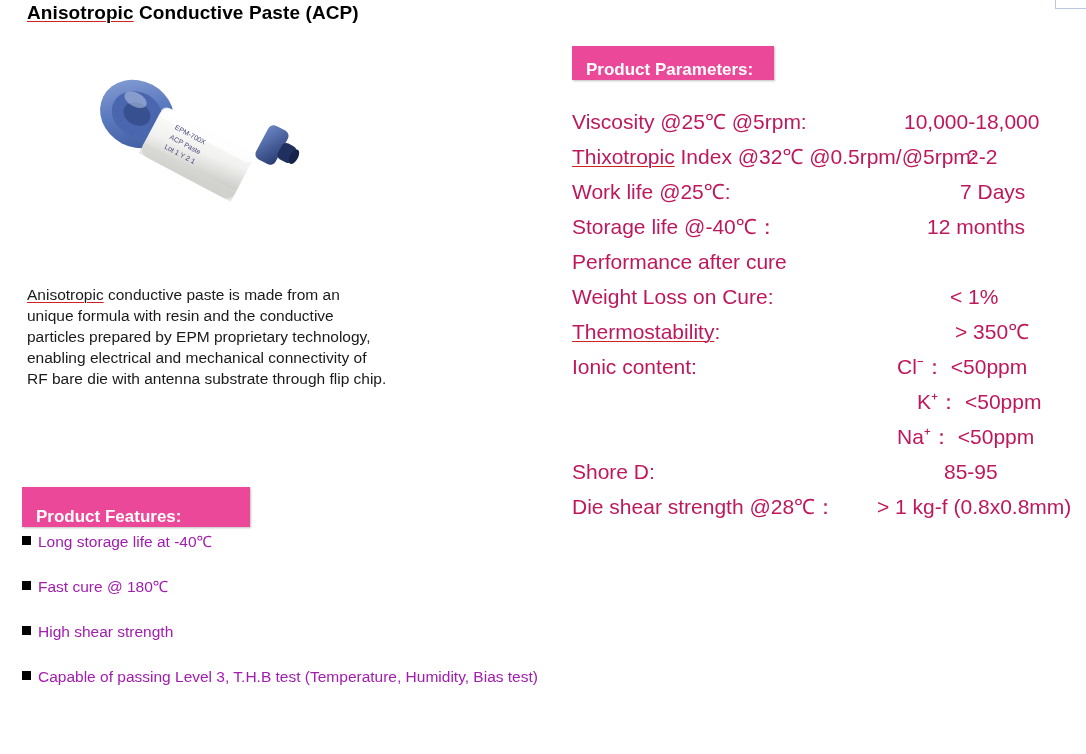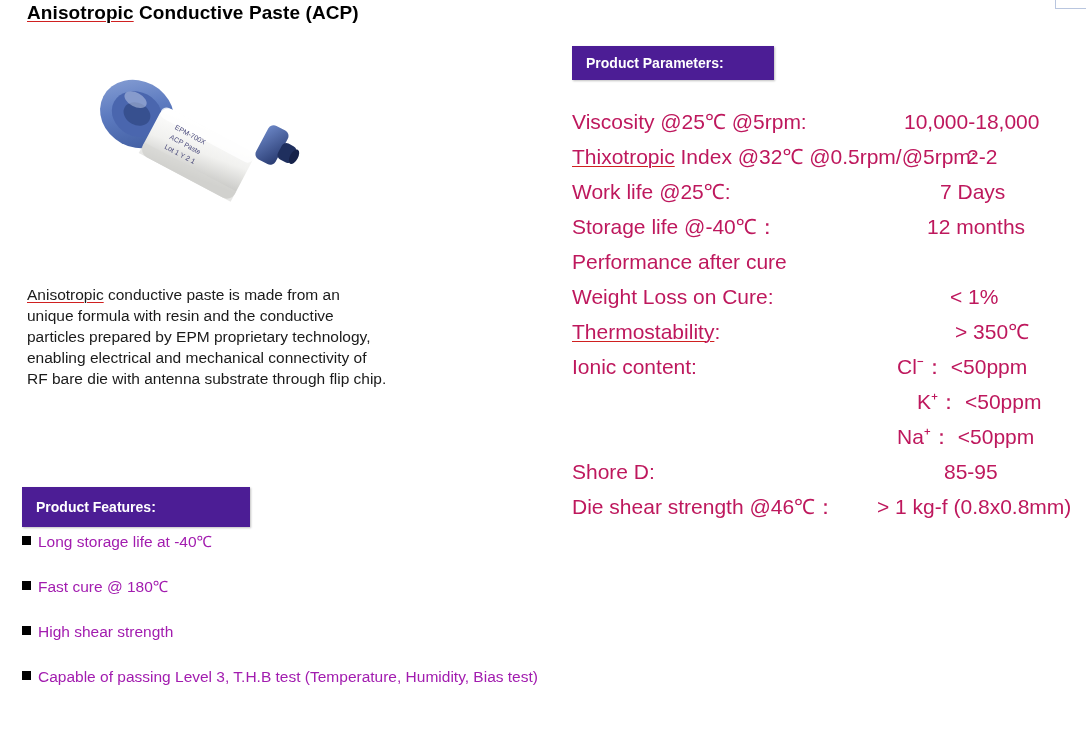--- a/index.html
+++ b/index.html
@@ -76,26 +76,26 @@
   #product-desc .spell {
     text-decoration: underline;
     text-decoration-color: #d02020;
     text-decoration-thickness: 1px;
     text-underline-offset: 2px;
   }
 
   
   .banner {
     position: absolute;
-    background: #4c1d95;
+    background: #ec4899;
     color: #ffffff;
     font-weight: bold;
-    font-size: 14px;
+    font-size: 17px;
     display: flex;
-    align-items: center;
+    align-items: flex-end;
     padding-left: 14px;
     box-sizing: border-box;
     box-shadow: 1px 1px 2px rgba(0,0,0,0.25);
   }
   #features-banner {
     left: 22px;
     top: 487px;
     width: 228px;
     height: 40px;
   }
@@ -257,21 +257,21 @@
     <div class="param-row">
       <div class="param-label">Viscosity @25℃  @5rpm:</div>
       <div class="param-value" style="left: 332px;">10,000-18,000</div>
     </div>
     <div class="param-row">
       <div class="param-label"><span class="spell">Thixotropic</span><span> Index @32℃  @0.5rpm/@5rpm:</span></div>
       <div class="param-value" style="left: 395px;">2-2</div>
     </div>
     <div class="param-row">
       <div class="param-label">Work life @25℃:</div>
-      <div class="param-value" style="left: 368px;">7 Days</div>
+      <div class="param-value" style="left: 388px;">7 Days</div>
     </div>
     <div class="param-row">
       <div class="param-label">Storage life @-40℃：</div>
       <div class="param-value" style="left: 355px;">12 months</div>
     </div>
     <div class="param-row">
       <div class="param-label">Performance after cure</div>
     </div>
     <div class="param-row">
       <div class="param-label">Weight Loss on Cure:</div>
@@ -291,16 +291,16 @@
     </div>
     <div class="param-row">
       <div class="param-label"></div>
       <div class="param-value" style="left: 325px;">Na⁺： &lt;50ppm</div>
     </div>
     <div class="param-row">
       <div class="param-label">Shore D:</div>
       <div class="param-value" style="left: 372px;">85-95</div>
     </div>
     <div class="param-row">
-      <div class="param-label">Die shear strength @46℃：</div>
+      <div class="param-label">Die shear strength @28℃：</div>
       <div class="param-value" style="left: 305px;">&gt; 1 kg-f (0.8x0.8mm)</div>
     </div>
   </div>
 
 </body></html>

